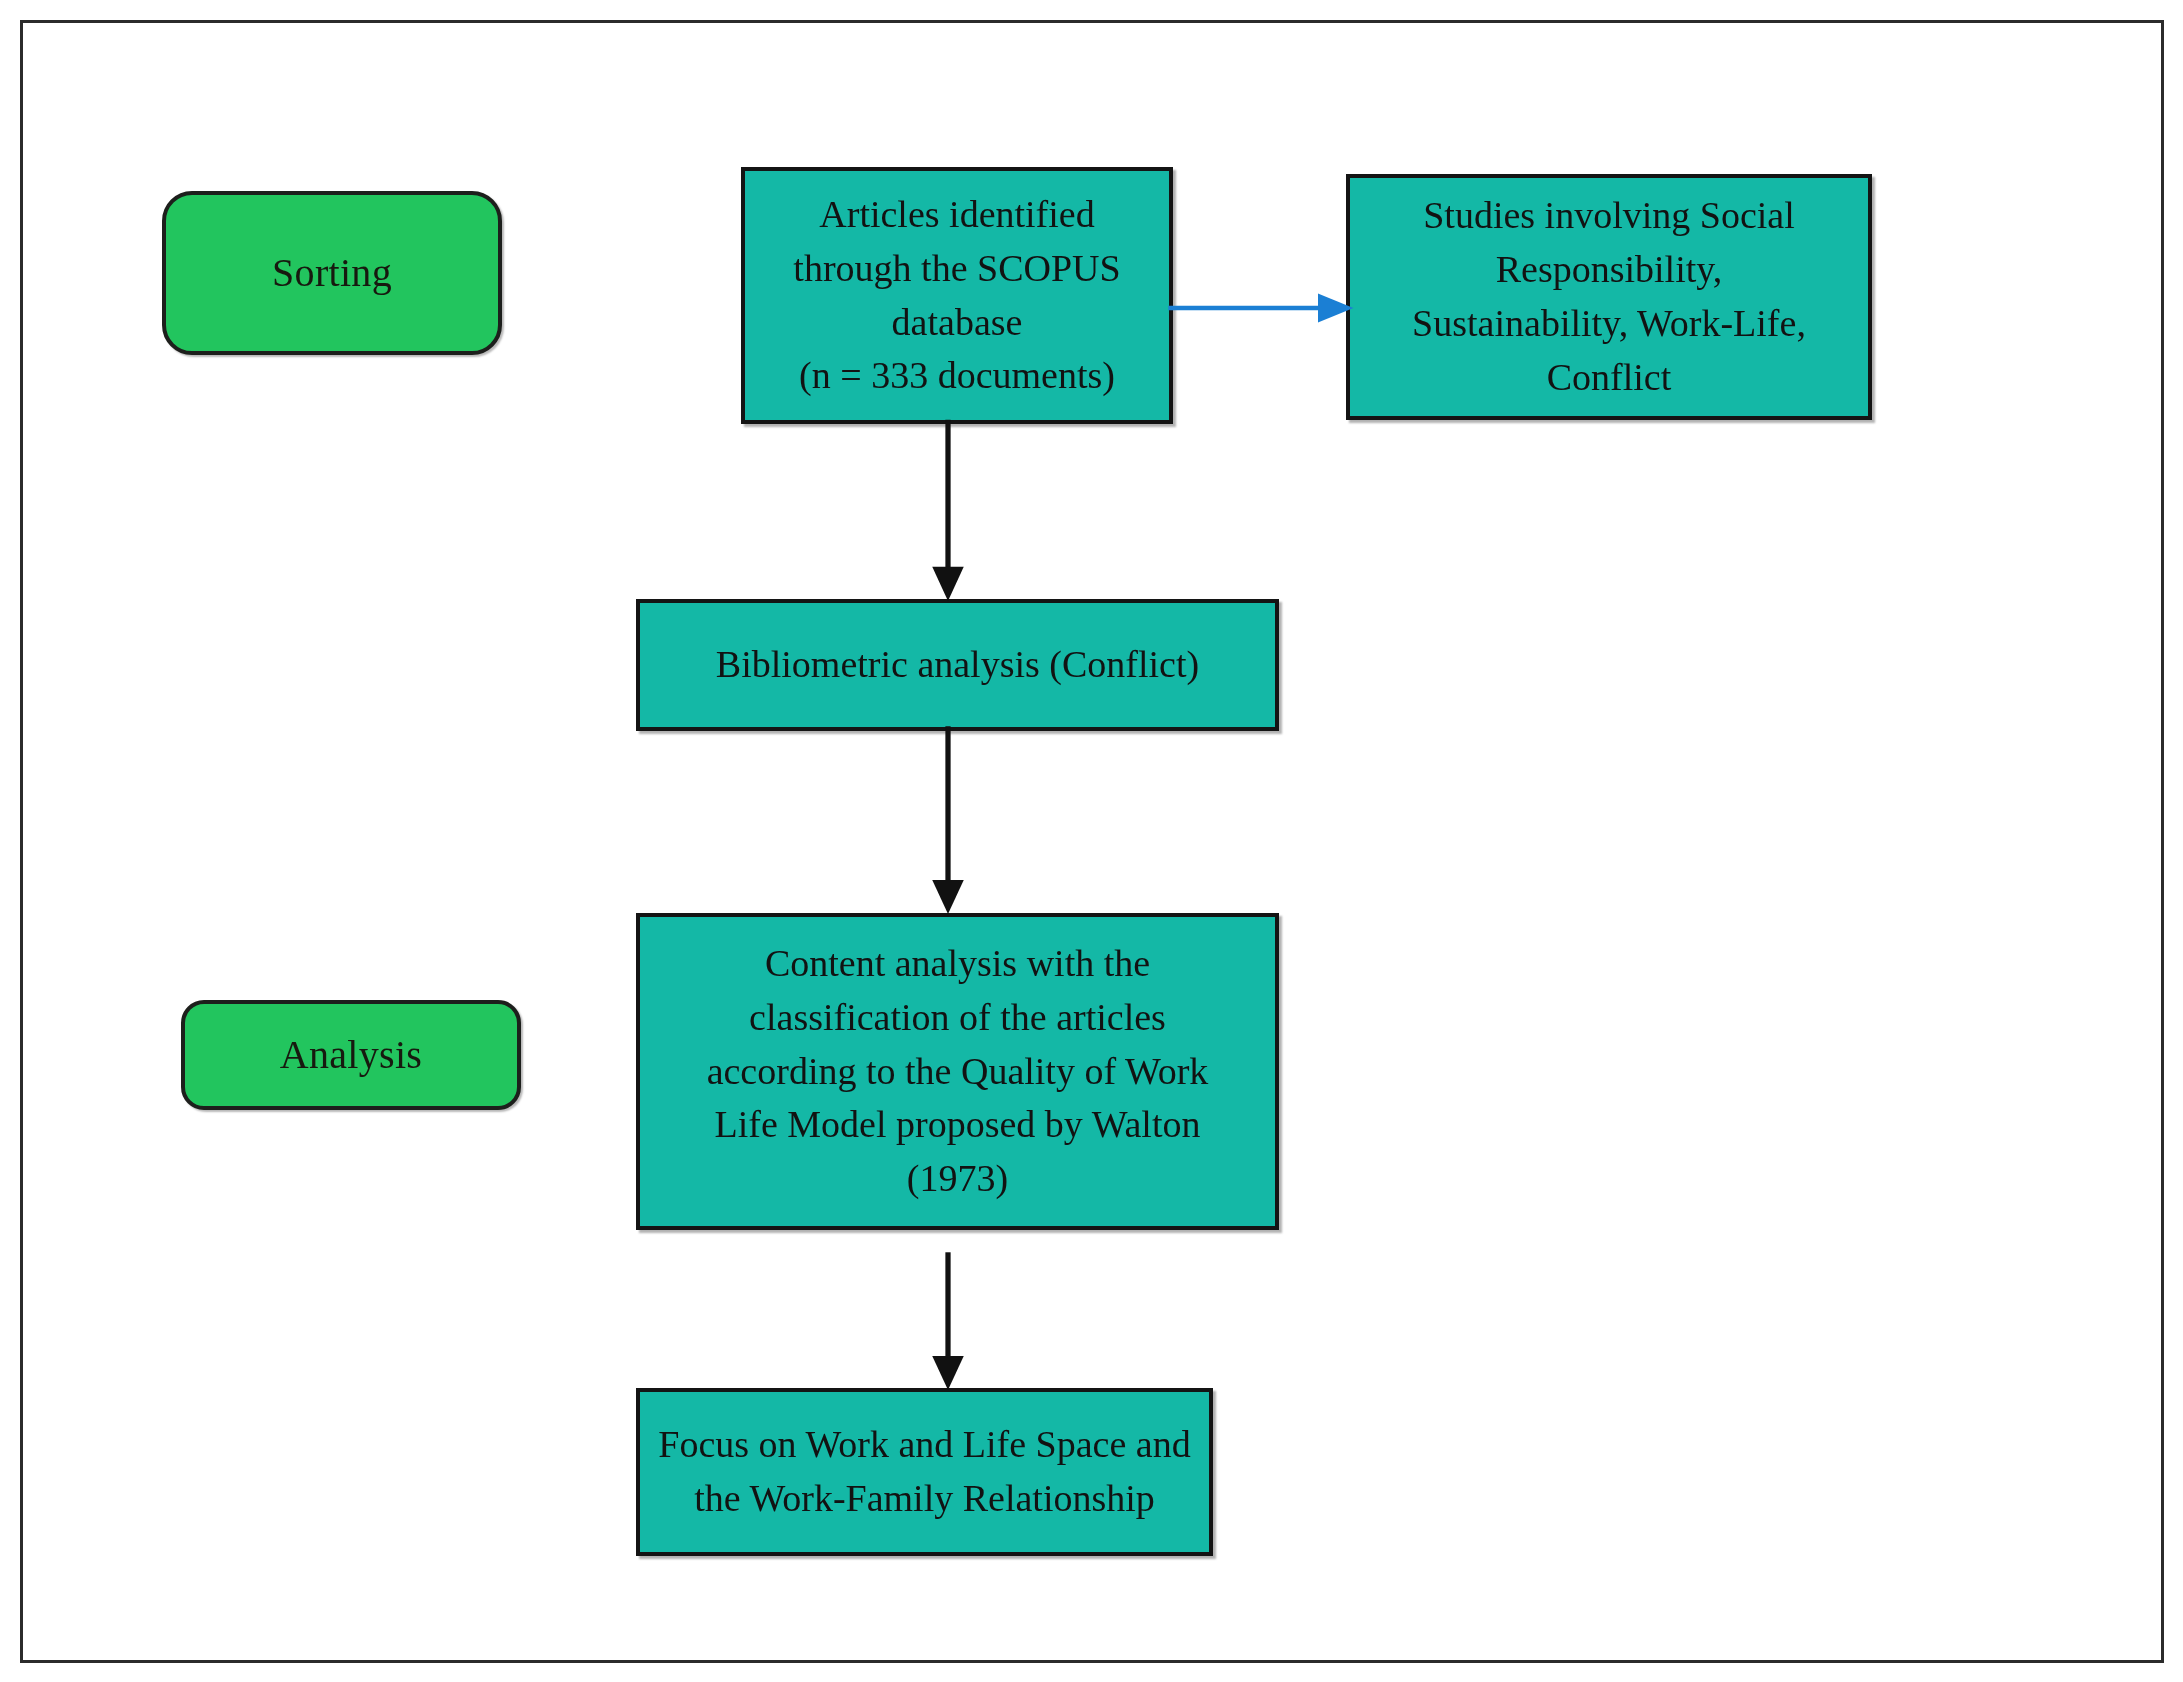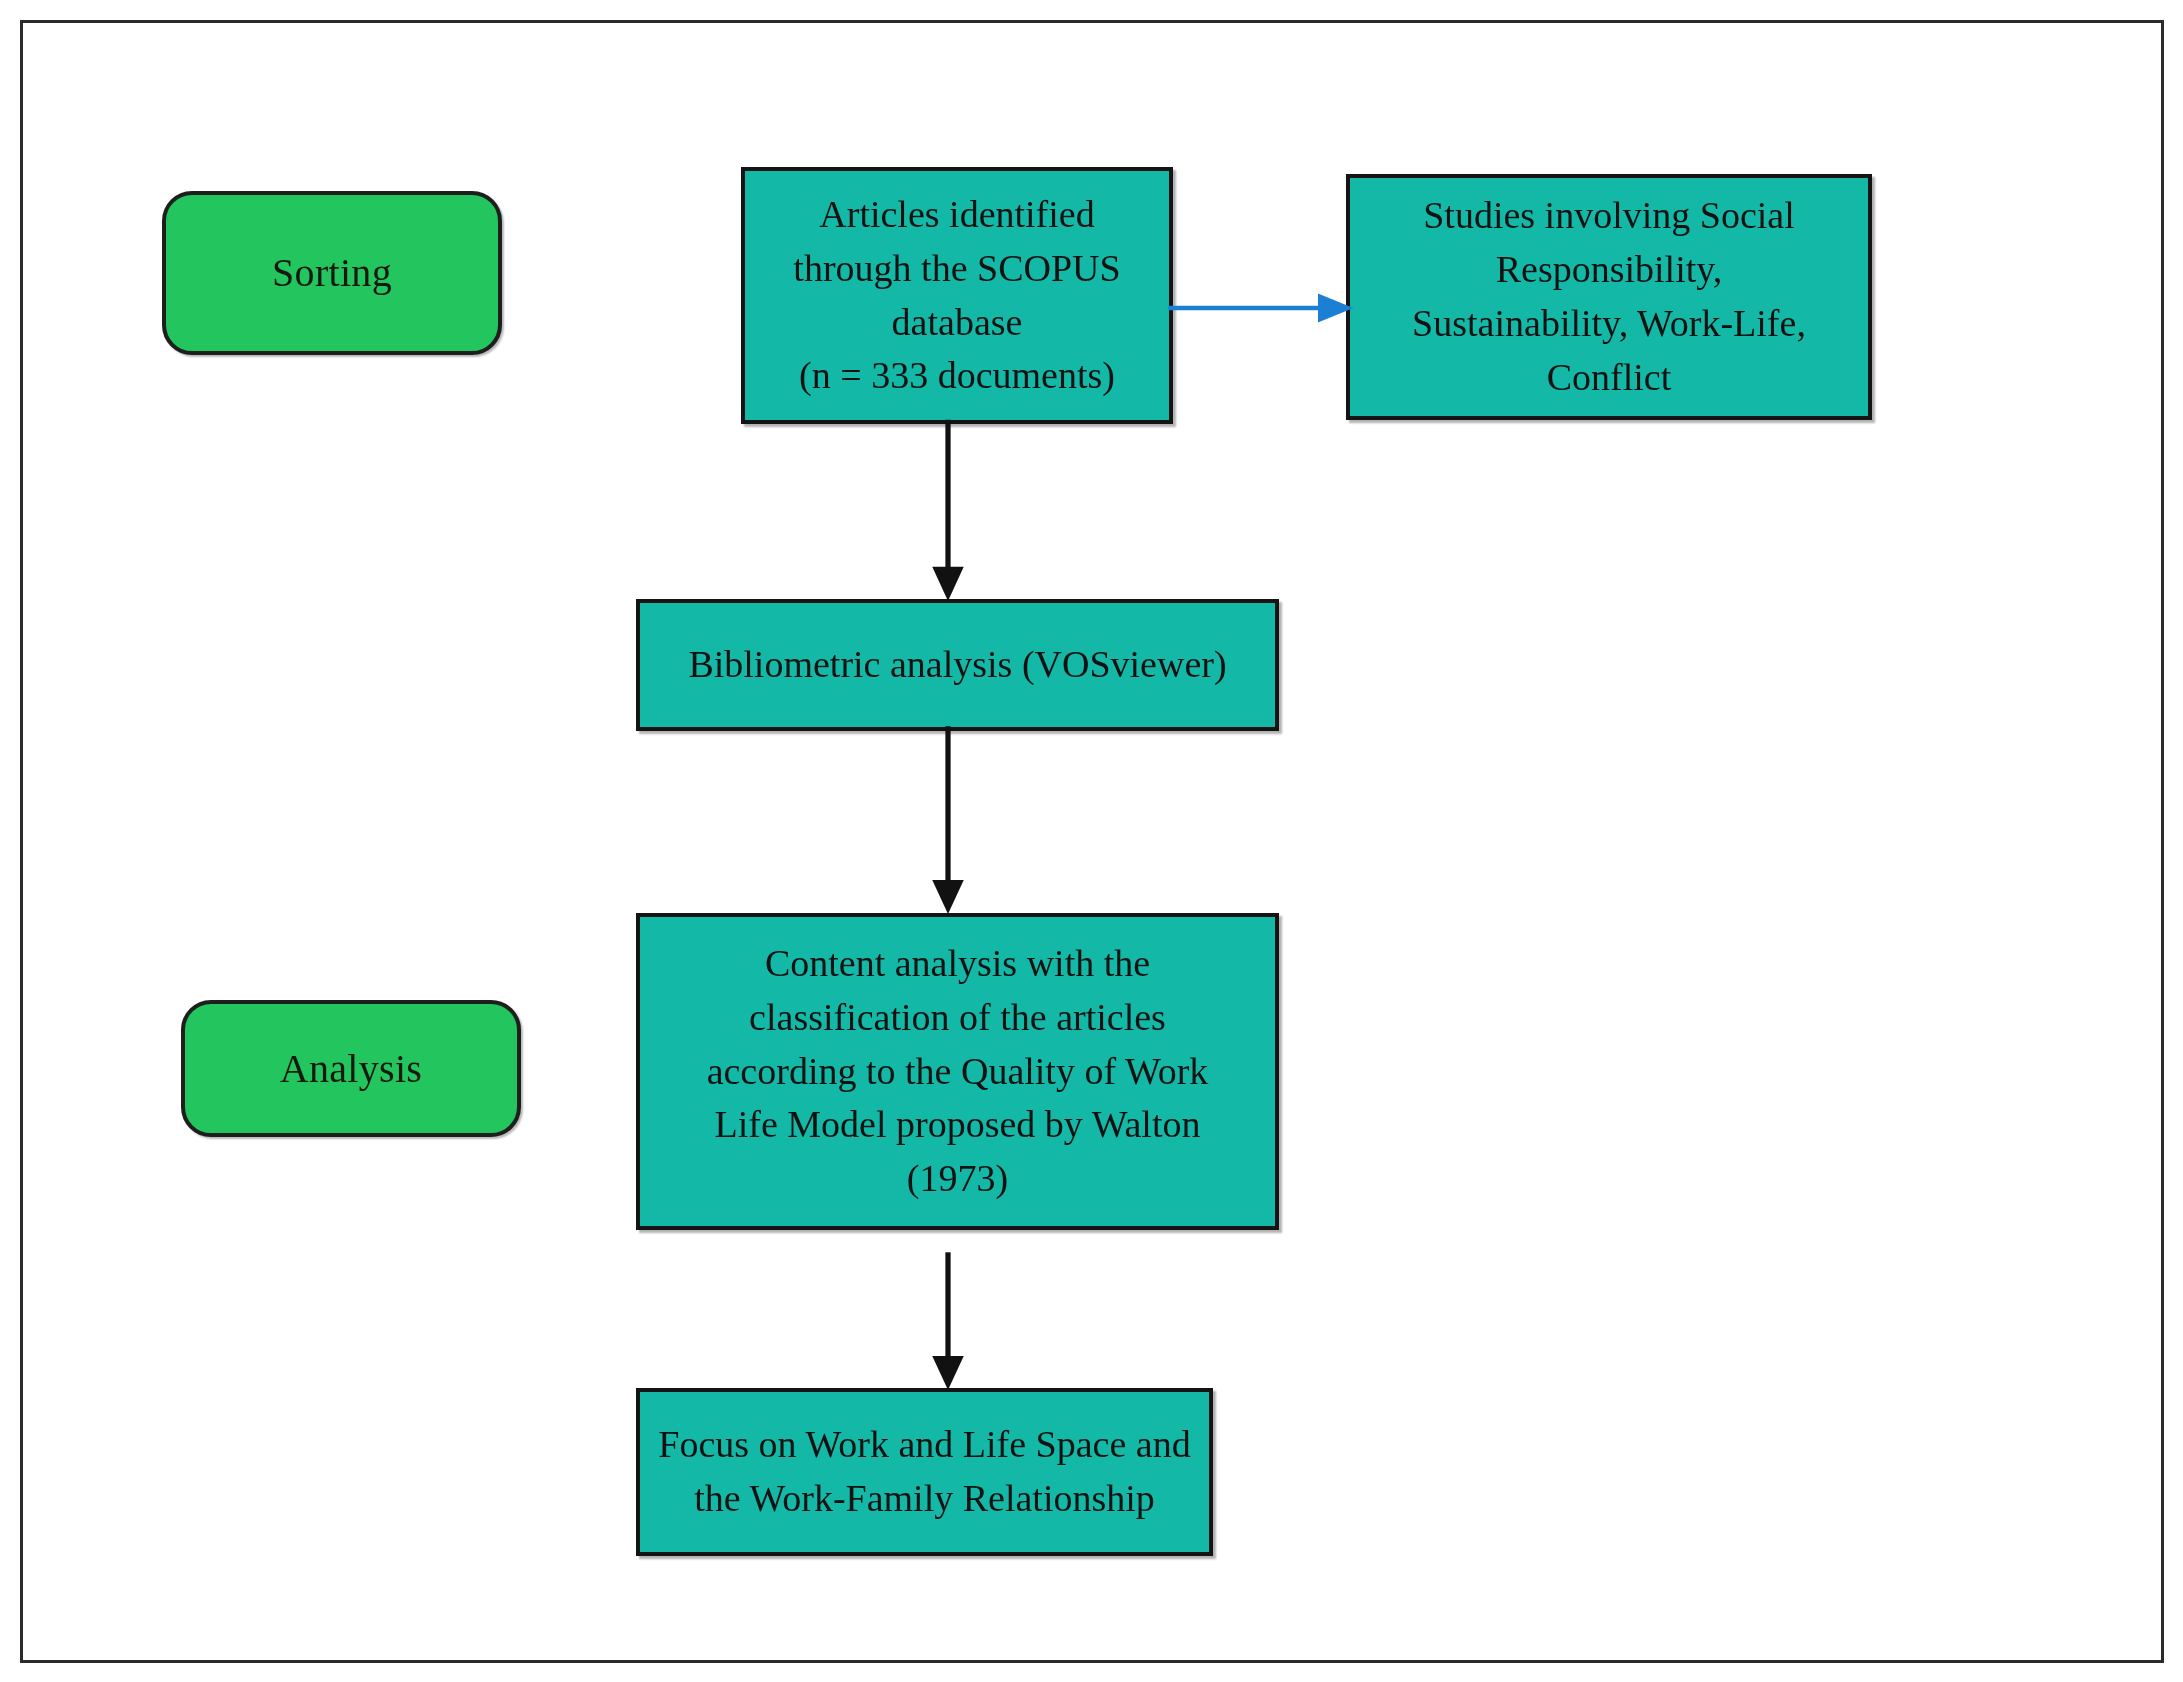--- a/index.html
+++ b/index.html
@@ -48,21 +48,22 @@
   #stage-sorting {
     left: 139px;
     top: 168px;
     width: 340px;
     height: 164px;
   }
   #stage-analysis {
     left: 158px;
     top: 977px;
     width: 340px;
-    height: 137px;
+    height: 110px;
+    border-radius: 23px;
   }
   
   .process-box {
     position: absolute;
     box-sizing: border-box;
     border: 4px solid #141414;
     background: #14b8a6;
     display: flex;
     align-items: center;
     justify-content: center;
@@ -140,21 +141,21 @@
     </div>
 
     <div class="process-box" id="box-studies">
       <span class="box-text">Studies involving Social
 Responsibility,
 Sustainability, Work-Life,
 Conflict</span>
     </div>
 
     <div class="process-box" id="box-bibliometric">
-      <span class="box-text">Bibliometric analysis (VOSviewer)</span>
+      <span class="box-text">Bibliometric analysis (Conflict)</span>
     </div>
 
     <div class="process-box" id="box-content">
       <span class="box-text">Content analysis with the
 classification of the articles
 according to the Quality of Work
 Life Model proposed by Walton
 (1973)</span>
     </div>
 

